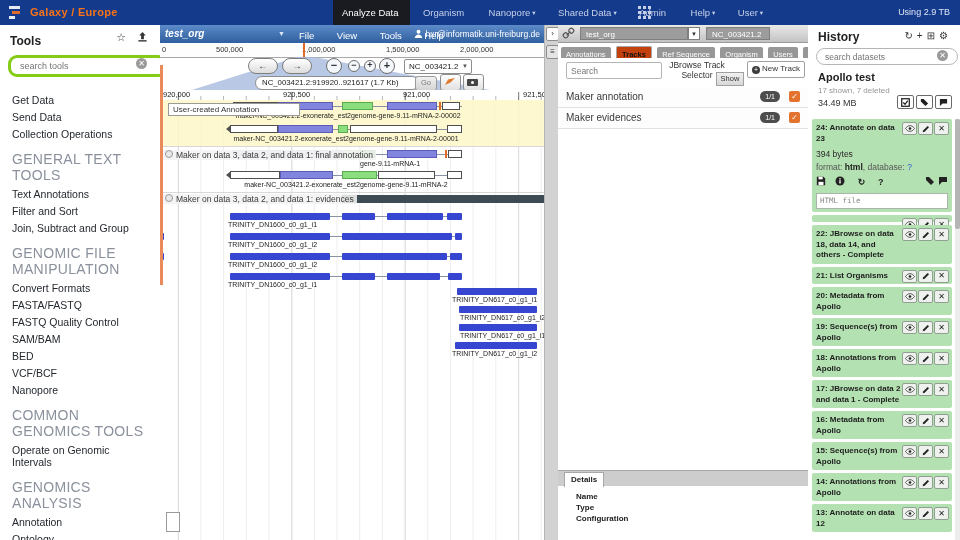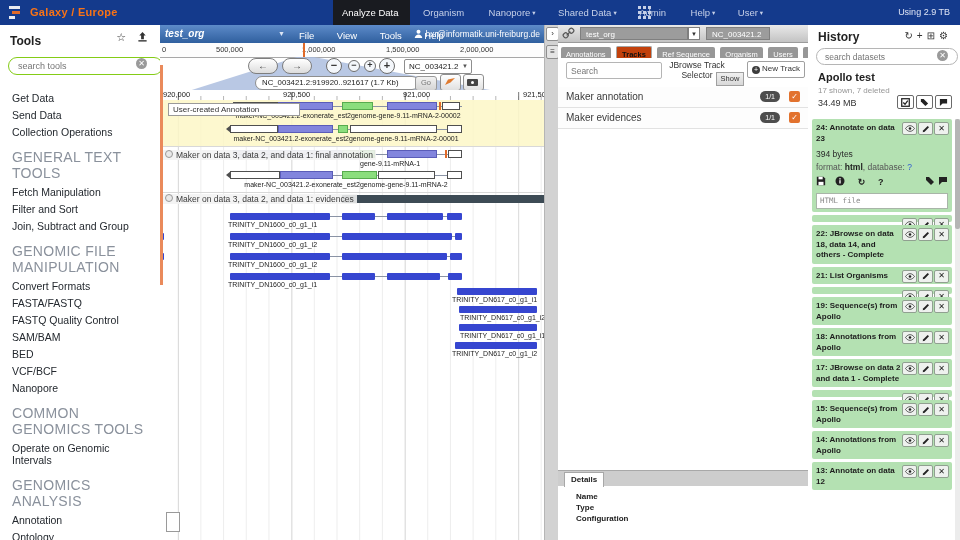--- a/index.html
+++ b/index.html
@@ -18,21 +18,21 @@
   .caret{font-size:6.5px;margin-left:2px;vertical-align:1px}
   .grid-icon{display:inline-block;width:13px;height:13px;margin:6px 6px 0;position:relative}
   .grid-icon i{position:absolute;width:3px;height:3px;background:#c6d0e8}
   .usage{position:absolute;right:10px;top:0;line-height:25px;font-size:9px;color:#dfe5f5}
   
   .tools{position:absolute;left:0;top:25px;width:160px;height:515px;background:#fff;border-right:1px solid #c9c9c9;overflow:hidden}
   .tools-head{position:relative;height:22px;padding:6px 10px 0}
   .tools-title{font-size:12px;font-weight:bold;color:#222}
   .tools-ico{position:absolute;top:6px;font-size:11px;color:#444;cursor:pointer}
   .tsearch{margin:2px 8px 6px;position:relative}
-  .tsearch input{width:128px;height:14px;border:1px solid #84cc16;border-radius:9px;padding:1px 16px 1px 9px;font-size:9px;color:#555;outline:none;font-family:"Liberation Sans",sans-serif}
+  .tsearch input{width:128px;height:14px;border:3px solid #84cc16;border-radius:9px;padding:1px 16px 1px 9px;font-size:9px;color:#555;outline:none;font-family:"Liberation Sans",sans-serif}
   .clear-ic{position:absolute;right:5px;top:3px;width:11px;height:11px;border-radius:50%;background:#9a9a9a;color:#fff;font-size:8px;line-height:11px;text-align:center;cursor:pointer}
   .tool-link{padding:2.5px 12px;color:#24292f;cursor:pointer;font-size:10.5px}
   .tool-head{padding:9px 12px 2px;color:#8a919c;font-size:14px;letter-spacing:.3px}
   
   .jb{position:absolute;left:160px;top:25px;width:384px;height:515px;background:#fff;overflow:hidden}
   .jb-menubar{position:absolute;left:0;top:0;width:384px;height:18px;background:linear-gradient(#5d8bc9,#2f5f9e)}
   .jb-org{position:absolute;left:5px;top:0;line-height:18px;color:#fff;font-weight:bold;font-style:italic;font-size:10px}
   .jb-orgcaret{position:absolute;left:118px;top:0;line-height:18px;color:#dce6f5;font-size:7px}
   .jb-menus{position:absolute;left:130px;top:0;height:18px;white-space:nowrap}
   .jb-menu{display:inline-block;line-height:18px;padding:0 9px;color:#fff;font-size:9.5px;cursor:pointer}
@@ -187,21 +187,21 @@
   </div>
   <div style="padding-top:8px">
     <div class="tool-link">Get Data</div>
 
     <div class="tool-link">Send Data</div>
 
     <div class="tool-link">Collection Operations</div>
 
     <div class="tool-head">GENERAL TEXT TOOLS</div>
 
-    <div class="tool-link">Fetch Manipulation</div>
+    <div class="tool-link">Text Annotations</div>
 
     <div class="tool-link">Filter and Sort</div>
 
     <div class="tool-link">Join, Subtract and Group</div>
 
     <div class="tool-head">GENOMIC FILE MANIPULATION</div>
 
     <div class="tool-link">Convert Formats</div>
 
     <div class="tool-link">FASTA/FASTQ</div>
@@ -602,20 +602,21 @@
                 <circle cx="7" cy="4.5" r="1.8" fill="#222"></circle>
               </svg>
             </span>
           <span class="hi-btn">
               <svg width="8" height="8" viewBox="0 0 12 12">
                 <path d="M1 11l1-3 6.5-6.5 2 2L4 10z" fill="#222"></path>
               </svg>
             </span>
           <span class="hi-btn">✕</span>
         </div>
+        <div class="hi-title">20: Metadata from Apollo</div>
       </div>
 
       <div class="hist-item">
         <div class="hi-btns">
           <span class="hi-btn">
               <svg width="10" height="7" viewBox="0 0 14 9">
                 <path d="M7 .5C4 .5 1.7 3 .7 4.5 1.7 6 4 8.5 7 8.5s5.3-2.5 6.3-4C12.3 3 10 .5 7 .5z" fill="none" stroke="#222"></path>
                 <circle cx="7" cy="4.5" r="1.8" fill="#222"></circle>
               </svg>
             </span>
@@ -673,20 +674,21 @@
                 <circle cx="7" cy="4.5" r="1.8" fill="#222"></circle>
               </svg>
             </span>
           <span class="hi-btn">
               <svg width="8" height="8" viewBox="0 0 12 12">
                 <path d="M1 11l1-3 6.5-6.5 2 2L4 10z" fill="#222"></path>
               </svg>
             </span>
           <span class="hi-btn">✕</span>
         </div>
+        <div class="hi-title">16: Metadata from Apollo</div>
       </div>
 
       <div class="hist-item">
         <div class="hi-btns">
           <span class="hi-btn">
               <svg width="10" height="7" viewBox="0 0 14 9">
                 <path d="M7 .5C4 .5 1.7 3 .7 4.5 1.7 6 4 8.5 7 8.5s5.3-2.5 6.3-4C12.3 3 10 .5 7 .5z" fill="none" stroke="#222"></path>
                 <circle cx="7" cy="4.5" r="1.8" fill="#222"></circle>
               </svg>
             </span>

